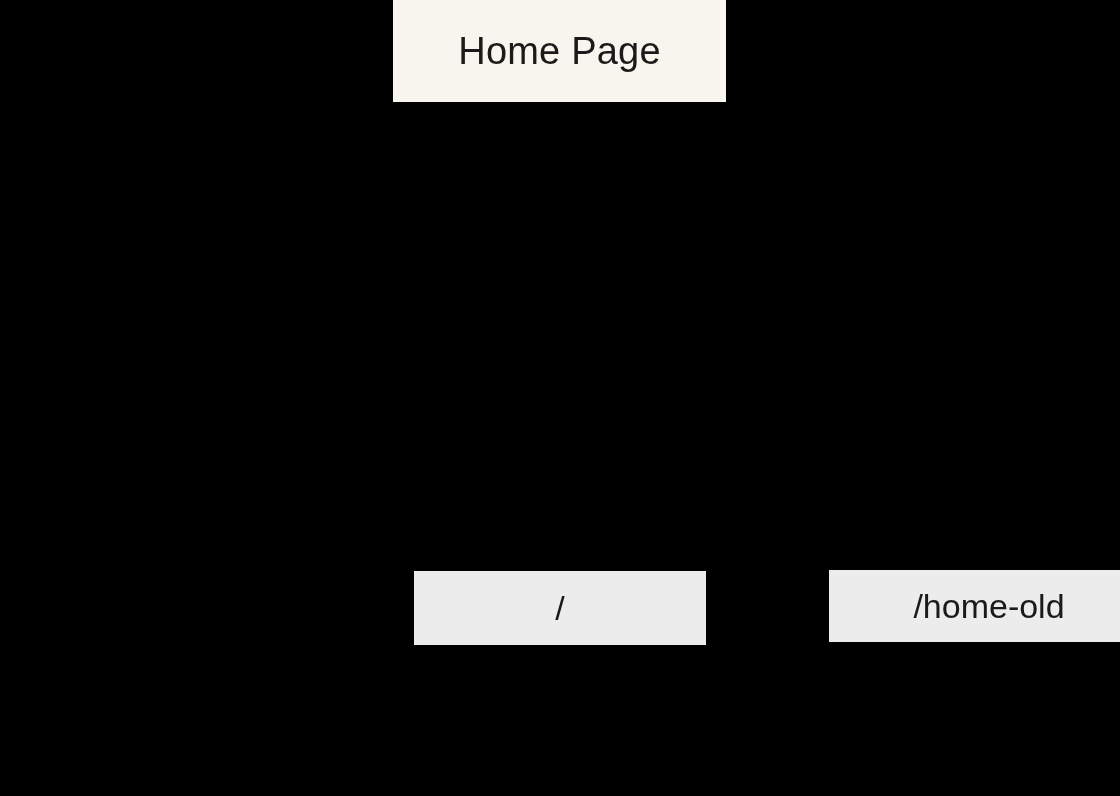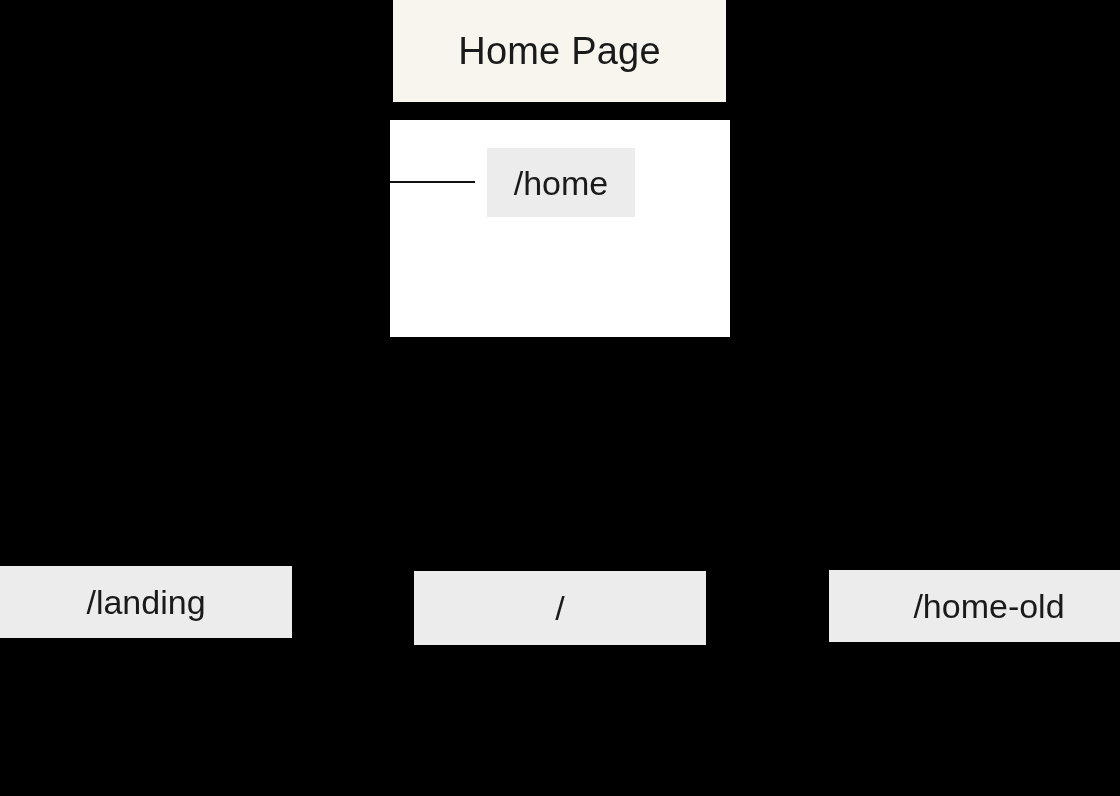--- a/index.html
+++ b/index.html
@@ -122,30 +122,21 @@
 </style>
 </head>
 <body>
 
 <div class="canvas">
 
   <div class="title-card">
     <span class="title-card-label">Home Page</span>
   </div>
 
-  <div class="detail-panel">
-    <div class="connector-line"></div>
-    <div class="route-chip-primary">
-      <span class="route-chip-primary-label">/home</span>
-    </div>
-  </div>
 
-  <div class="route-chip chip-landing">
-    <span class="route-chip-label">/landing</span>
-  </div>
 
   <div class="route-chip chip-root">
     <span class="route-chip-label">/</span>
   </div>
 
   <div class="route-chip chip-home-old">
     <span class="route-chip-label">/home-old</span>
   </div>
 
 </div>

